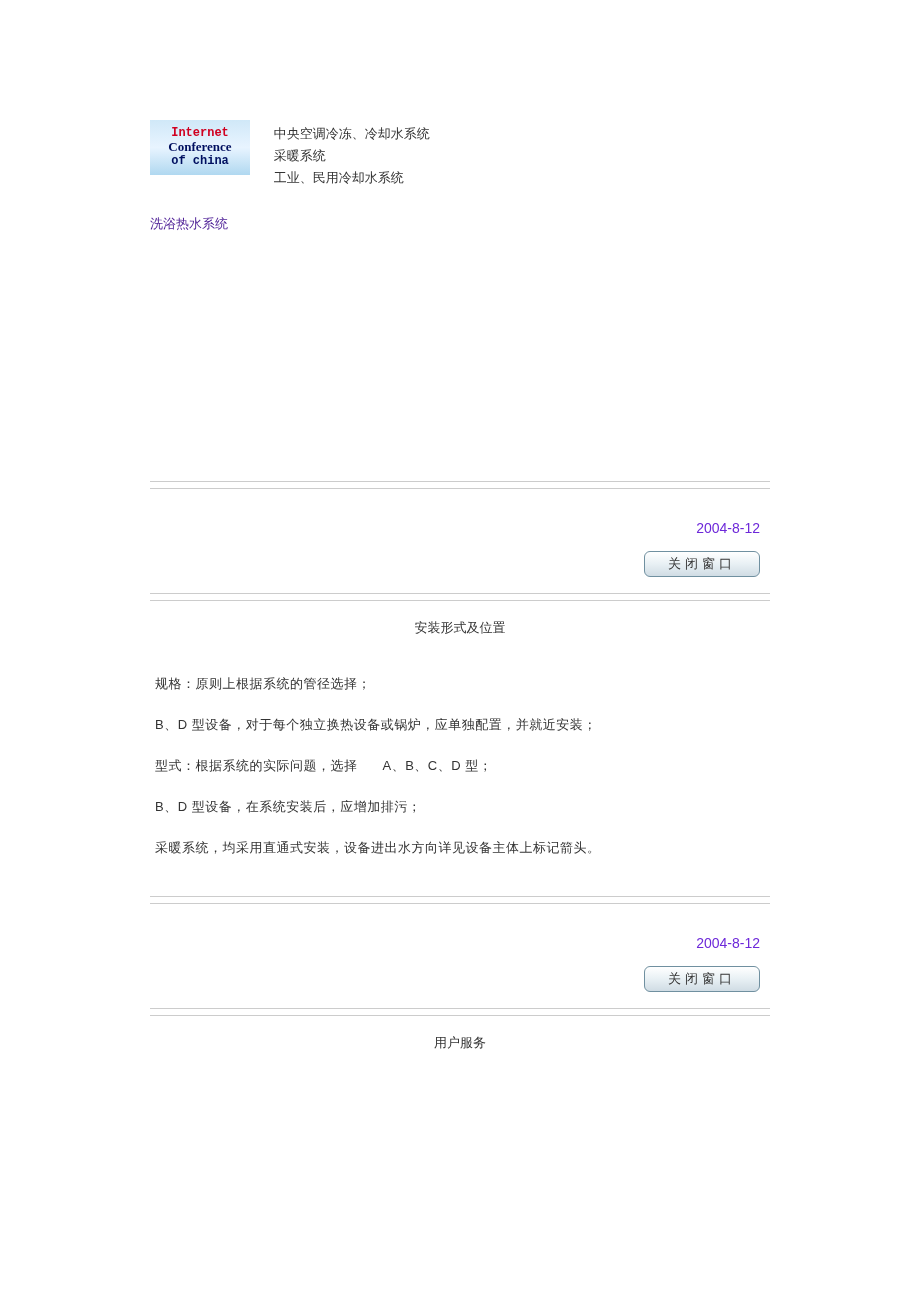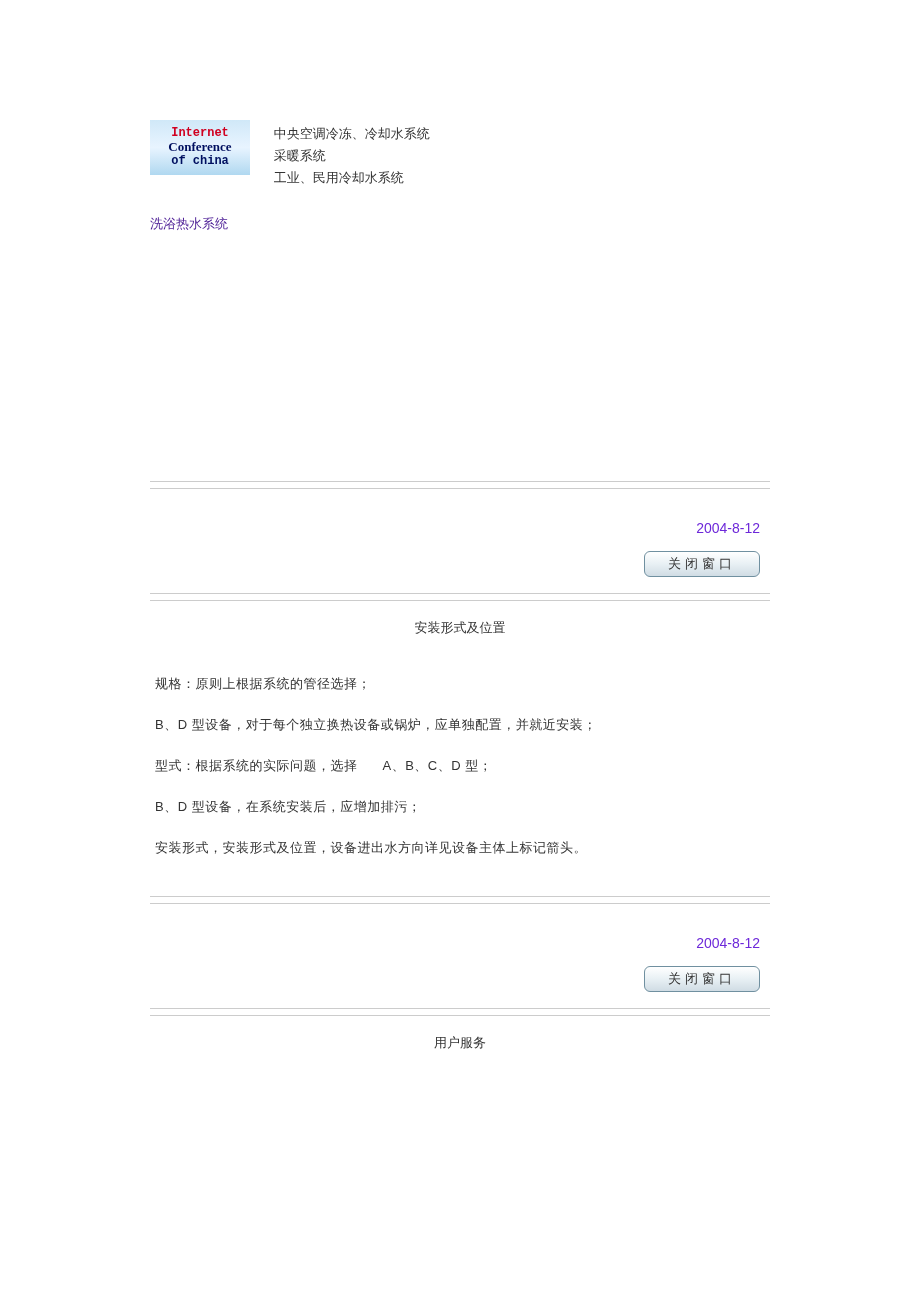--- a/index.html
+++ b/index.html
@@ -152,21 +152,21 @@
 
   <div class="section-title">安装形式及位置</div>
 
   <div class="content-block">
     <div class="content-line">规格：原则上根据系统的管径选择；</div>
     <div class="content-line">B、D 型设备，对于每个独立换热设备或锅炉，应单独配置，并就近安装；</div>
     <div class="content-line">
       <span>型式：根据系统的实际问题，选择</span><span class="inline-gap"></span><span>A、B、C、D 型；</span>
     </div>
     <div class="content-line">B、D 型设备，在系统安装后，应增加排污；</div>
-    <div class="content-line">安装形式，安装形式及位置，设备进出水方向详见设备主体上标记箭头。</div>
+    <div class="content-line">采暖系统，均采用直通式安装，设备进出水方向详见设备主体上标记箭头。</div>
   </div>
 
   <div class="small-gap"></div>
 
   <hr class="hr-line">
   <hr class="hr-line">
 
   <div class="date-block">2004-8-12</div>
 
   <div class="close-btn-wrap">

